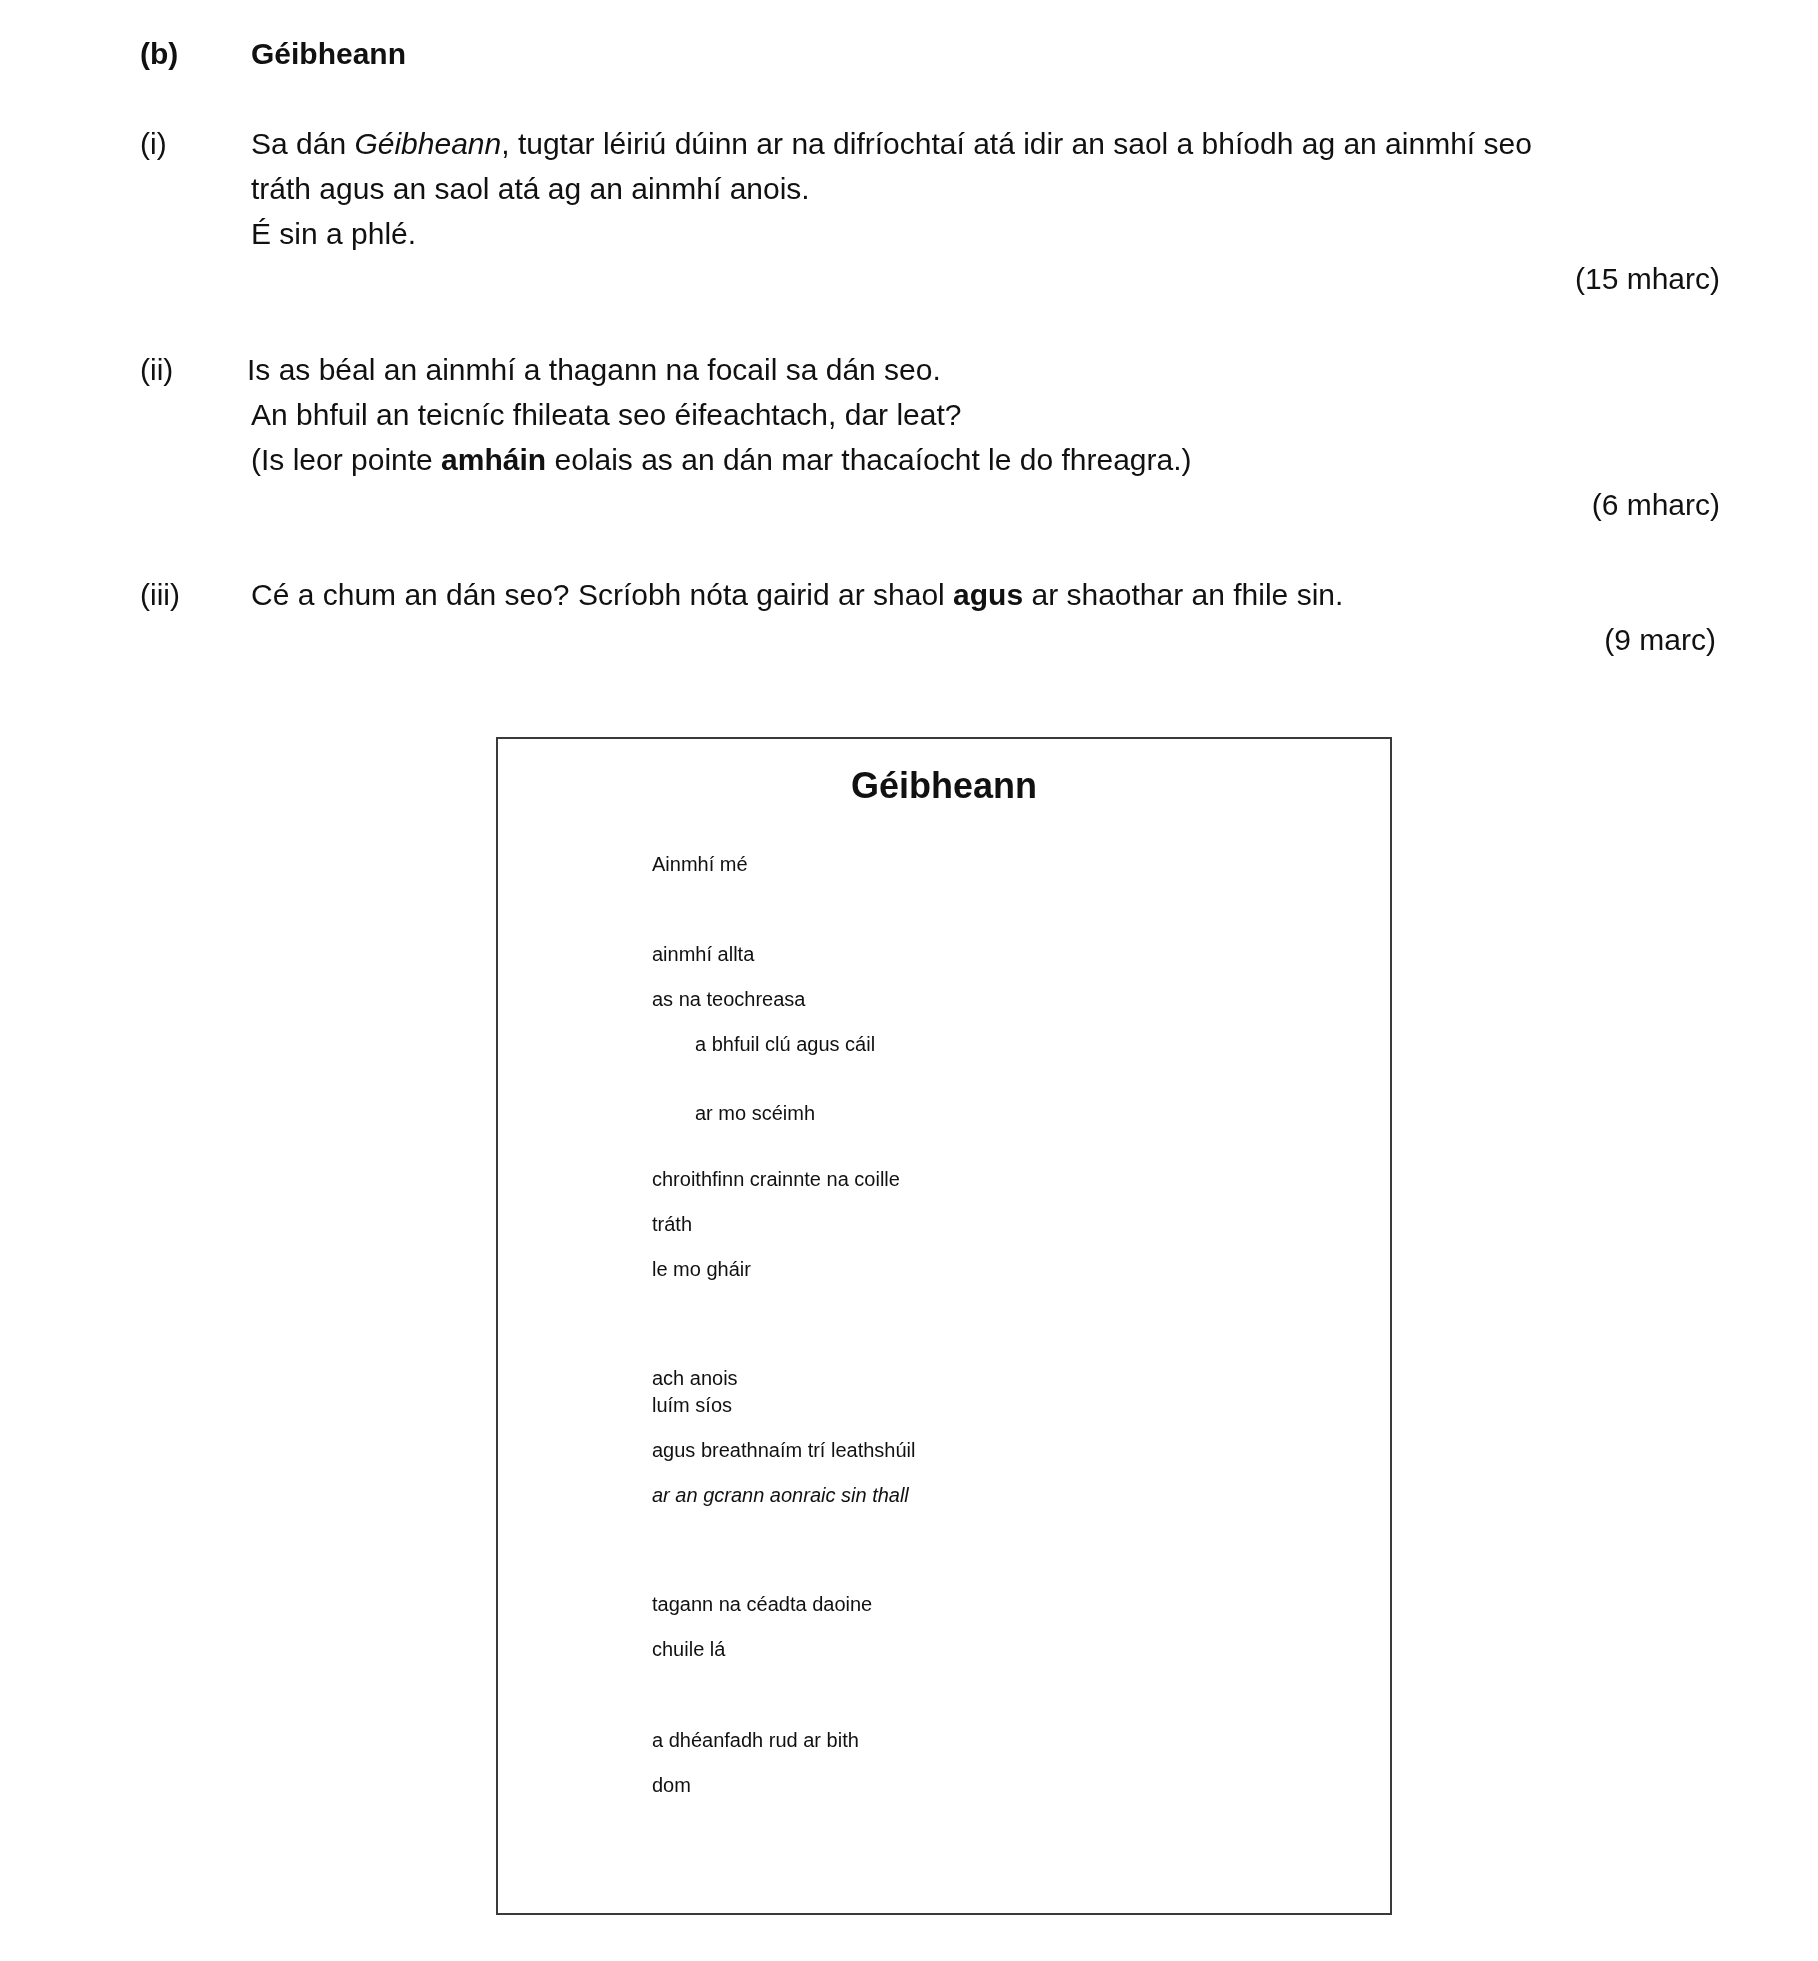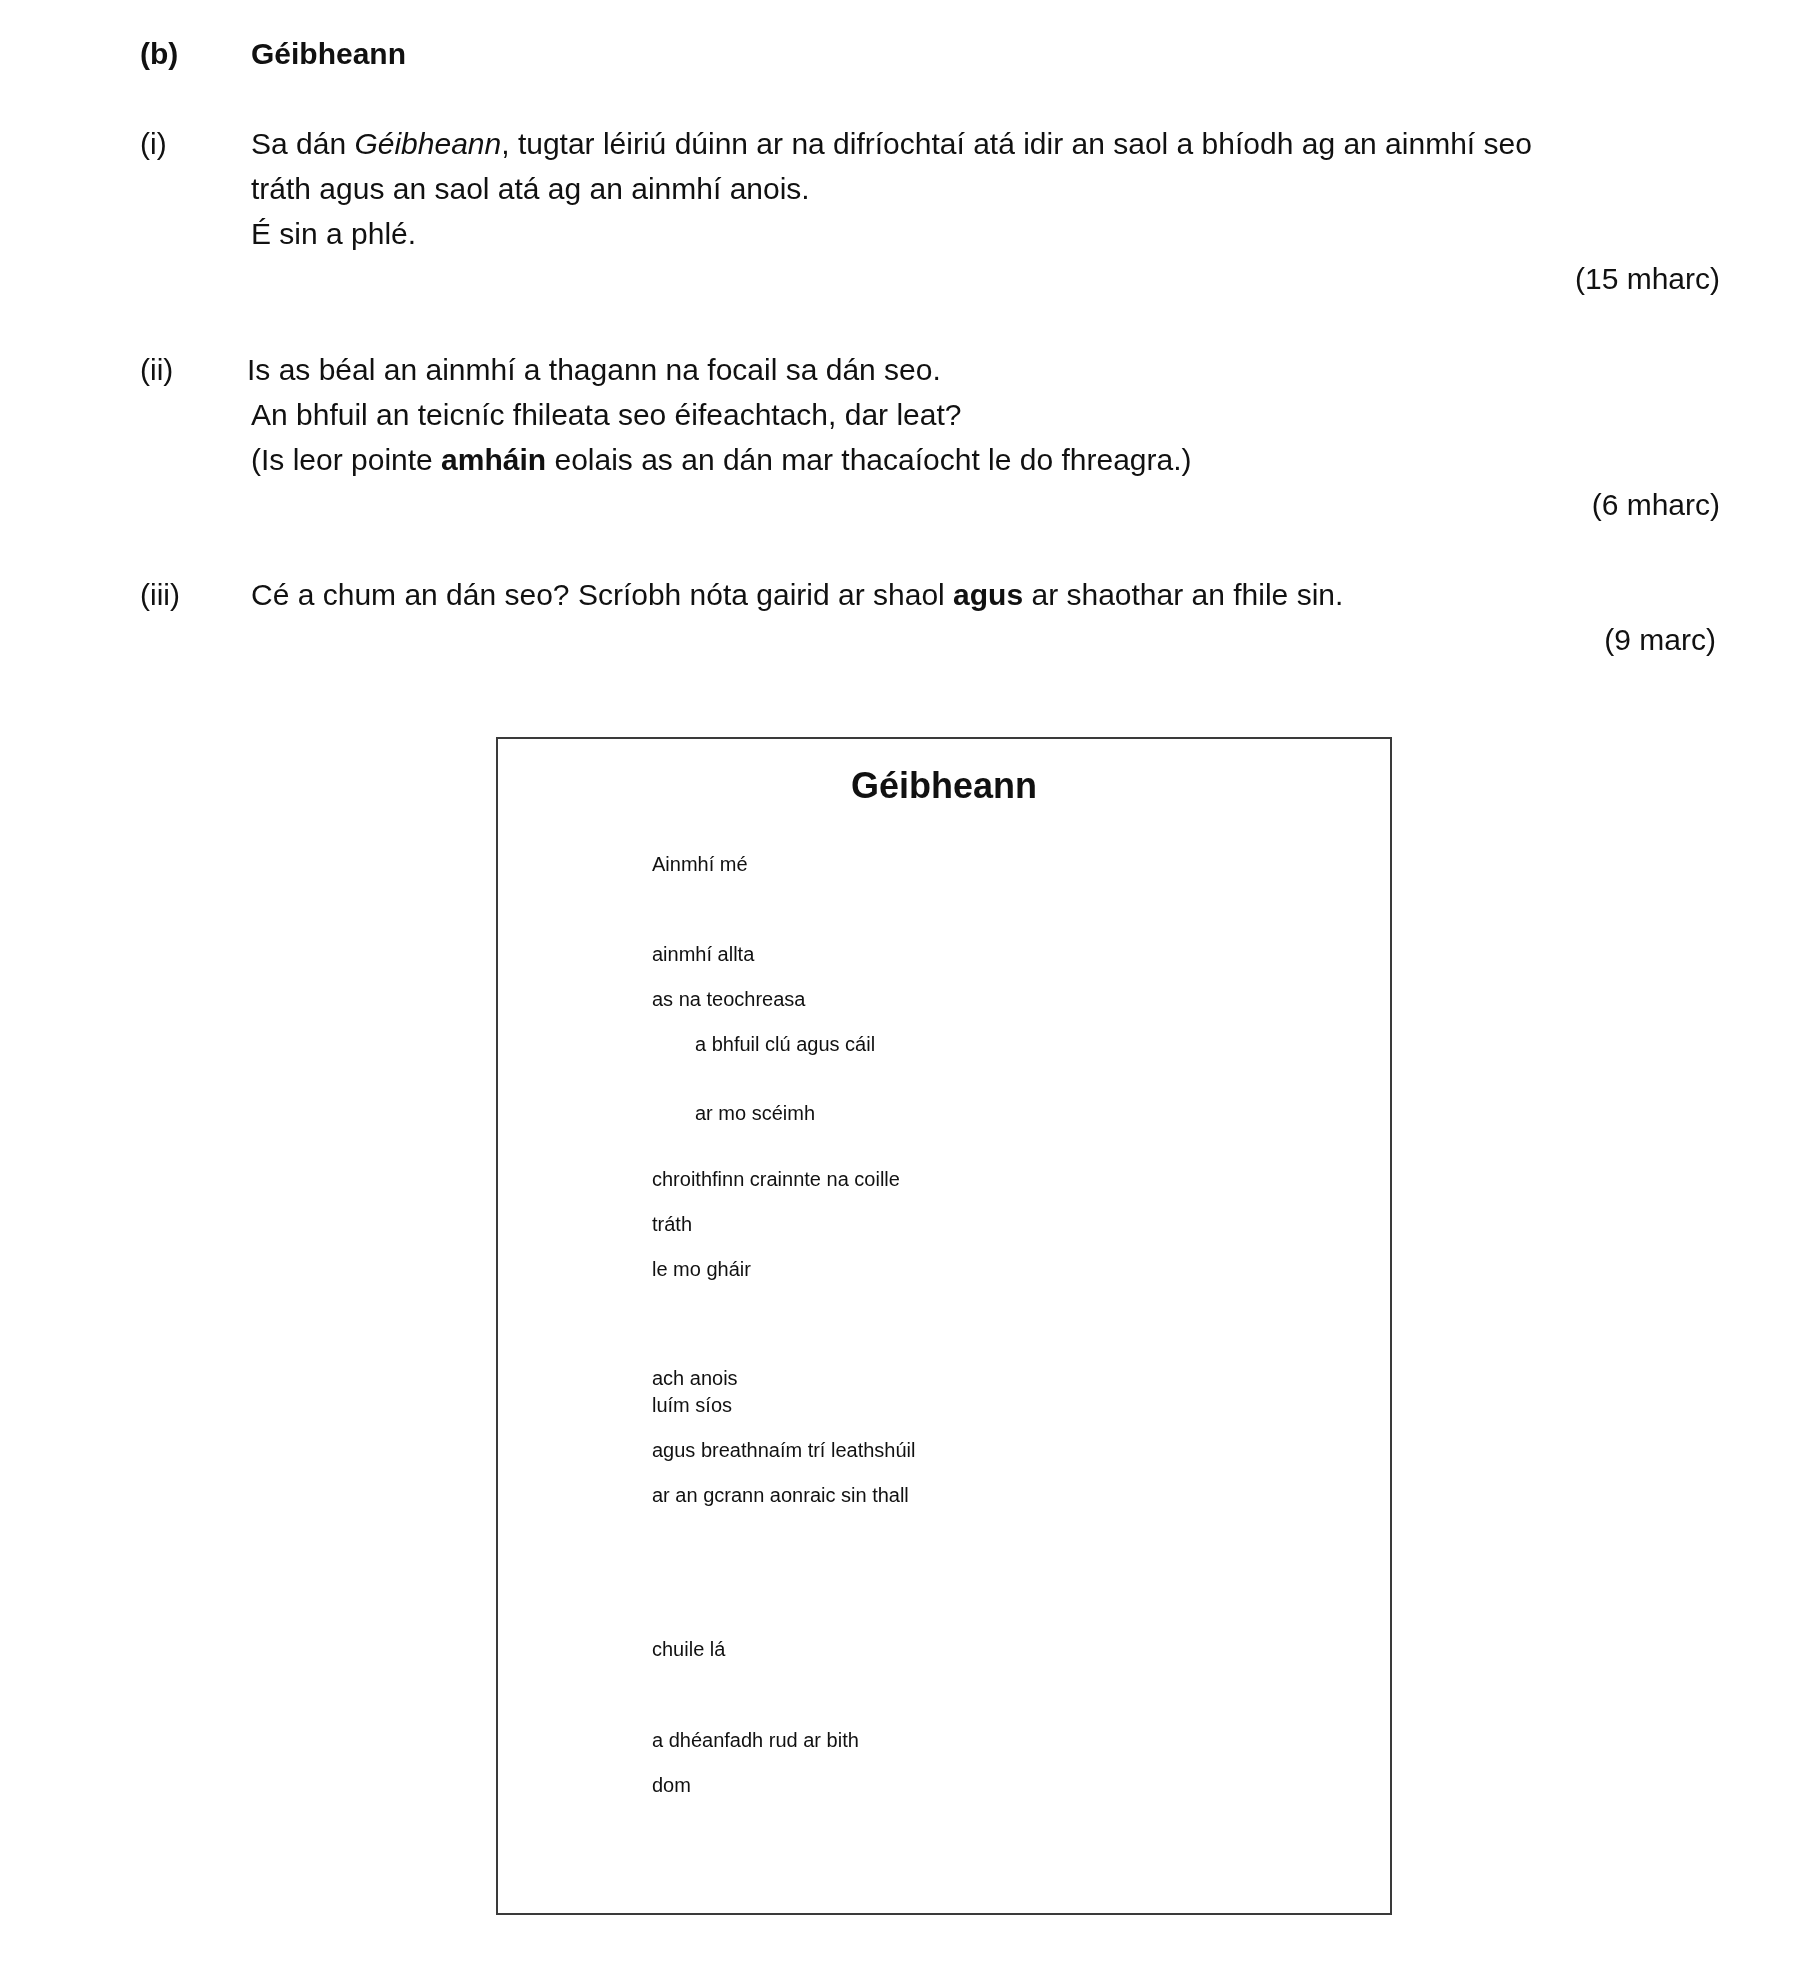--- a/index.html
+++ b/index.html
@@ -58,19 +58,20 @@
   <div class="poem-line" style="left:197px; top:283px;">a bhfuil clú agus cáil</div>
   <div class="poem-line" style="left:197px; top:328px;margin-top:24px;">ar mo scéimh</div>
 
   <div class="poem-line" style="left:154px; top:418px;">chroithfinn crainnte na coille</div>
   <div class="poem-line" style="left:154px; top:463px;">tráth</div>
   <div class="poem-line" style="left:154px; top:508px;">le mo gháir</div>
 
   <div class="poem-line" style="left:154px; top:617px;">ach anois</div>
   <div class="poem-line" style="left:154px; top:644px;">luím síos</div>
   <div class="poem-line" style="left:154px; top:689px;">agus breathnaím trí leathshúil</div>
-  <div class="poem-line" style="left:154px; top:734px;">ar an gcrann aonraic sin thall</div>
+  <div class="poem-line" style="left:154px; top:734px;font-style:italic;">ar an gcrann aonraic sin thall</div>
 
+  <div class="poem-line" style="left:154px; top:843px;">tagann na céadta daoine</div>
   <div class="poem-line" style="left:154px; top:888px;">chuile lá</div>
 
   <div class="poem-line" style="left:154px; top:979px;">a dhéanfadh rud ar bith</div>
   <div class="poem-line" style="left:154px; top:1024px;">dom</div>
 </div>
 
 </body></html>

